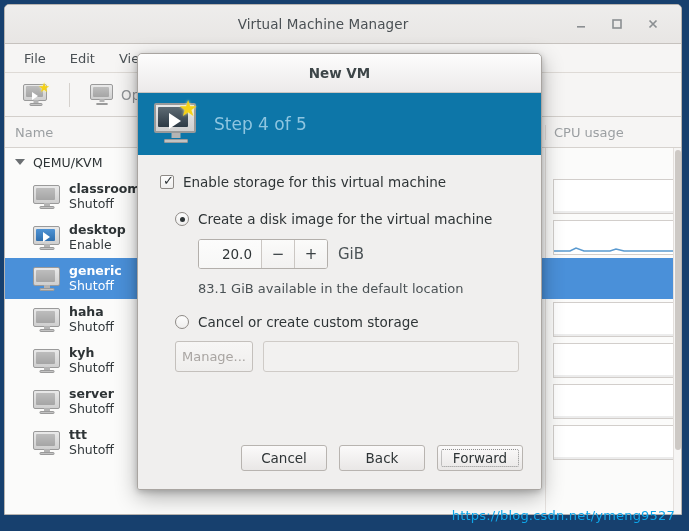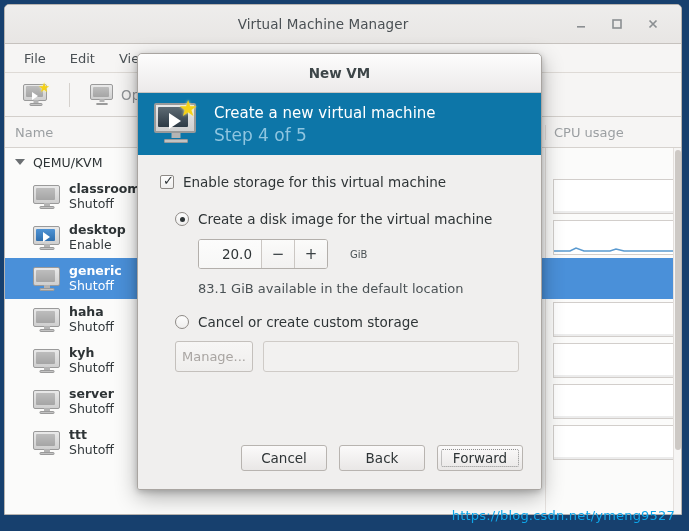--- a/index.html
+++ b/index.html
@@ -345,21 +345,21 @@
     left: 3.5px; top: 3.5px;
     width: 5px; height: 5px;
     border-radius: 50%;
     background: #2e3436;
   }
   .radio-label { font-size: 13.5px; color: #2e3436; }
 
   .spin-row {
     display: flex;
     align-items: center;
-    gap: 22px;
+    gap: 10px;
     margin-top: 12px;
     padding-left: 38px;
   }
   .spinner {
     display: flex;
     height: 30px;
     border: 1px solid #b3afab;
     border-radius: 3px;
     background: #ffffff;
     overflow: hidden;
@@ -377,21 +377,21 @@
   .spin-btn {
     width: 33px;
     display: flex;
     align-items: center;
     justify-content: center;
     font-size: 15px;
     color: #3b4245;
     border-left: 1px solid #cbc7c3;
     background: linear-gradient(to bottom,#fbfbfa,#f2f1f0);
   }
-  .unit { font-size: 10px; color: #4b5255; }
+  .unit { font-size: 15px; color: #4b5255; }
 
   .avail-note {
     margin-top: 12px;
     padding-left: 38px;
     font-size: 13px;
     color: #4b5255;
   }
 
   .custom-row {
     display: flex;
@@ -700,21 +700,20 @@
       <span class="mon" style="width:44px;height:40px;display:inline-block;">
         <span class="screen" style="display:block;width:42px;height:30px;border-width:2px;"></span>
         <span class="inner" style="left:4px;top:4px;width:30px;height:20px;background:linear-gradient(to bottom,#5e6b74,#2d3a45);"></span>
         <span class="play" style="left:15px;top:10px;transform:none;border-left:12px solid #ffffff;border-top:8px solid transparent;border-bottom:8px solid transparent;"></span>
         <span class="stand" style="bottom:5px;width:9px;height:5px;"></span>
         <span class="base" style="bottom:0;width:24px;height:4px;"></span>
         <span class="star" style="right:0px;top:-5px;font-size:22px;">★</span>
       </span>
     </span>
     <span class="banner-text">
-      <span class="banner-title">Create a new virtual machine</span>
       <span class="banner-sub">Step 4 of 5</span>
     </span>
   </div>
 
   <div class="dlg-body">
 
     <div class="chk-row">
       <span class="checkbox">
         <span class="tick">✓</span>
       </span>

